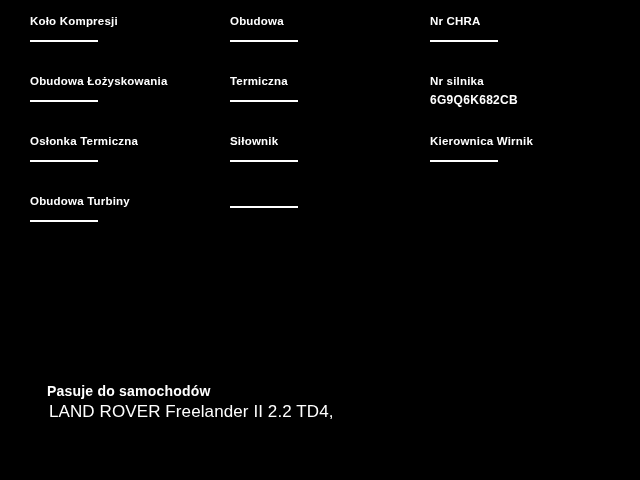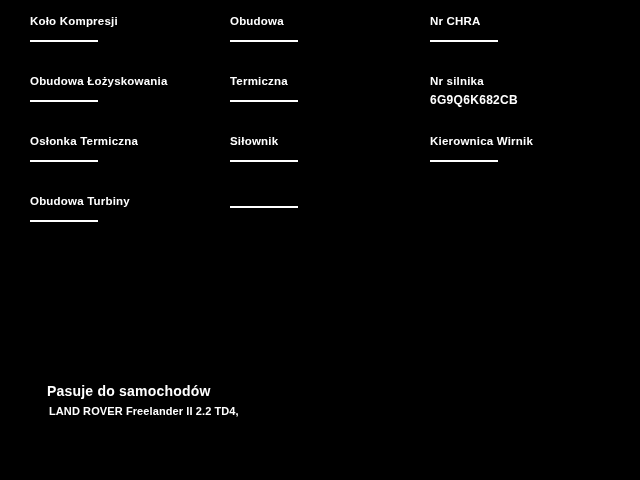--- a/index.html
+++ b/index.html
@@ -60,22 +60,22 @@
     width: 560px;
   }
   .fitment-title {
     font-size: 14px;
     font-weight: bold;
     letter-spacing: 0.2px;
     line-height: 23px;
     margin-left: 17px;
   }
   .fitment-line {
-    font-size: 11px;
-    font-weight: bold;
+    font-size: 17px;
+    font-weight: normal;
     line-height: 15px;
     letter-spacing: 0.1px;
     margin-top: 1px;
     padding-left: 19px;
   }
 </style>
 </head>
 <body>
 
 <div class="spec-grid">

